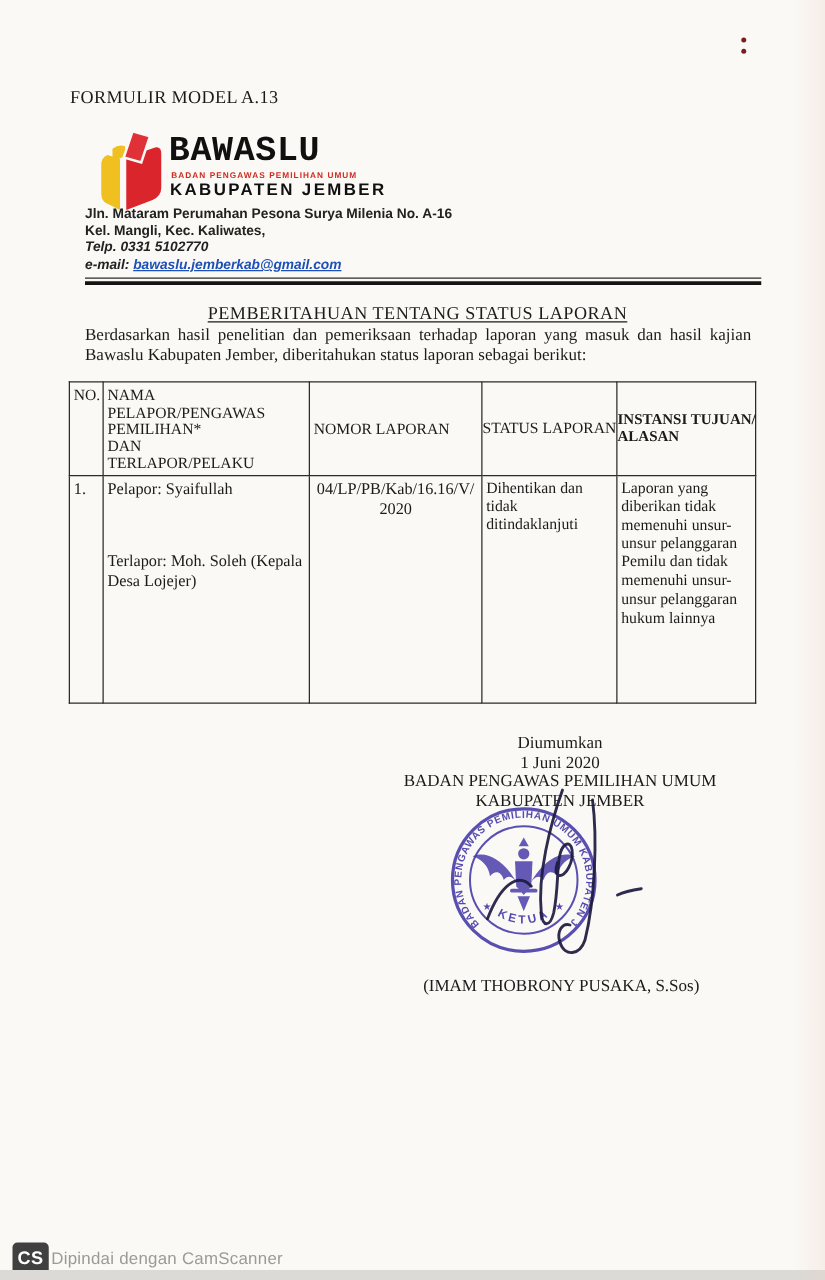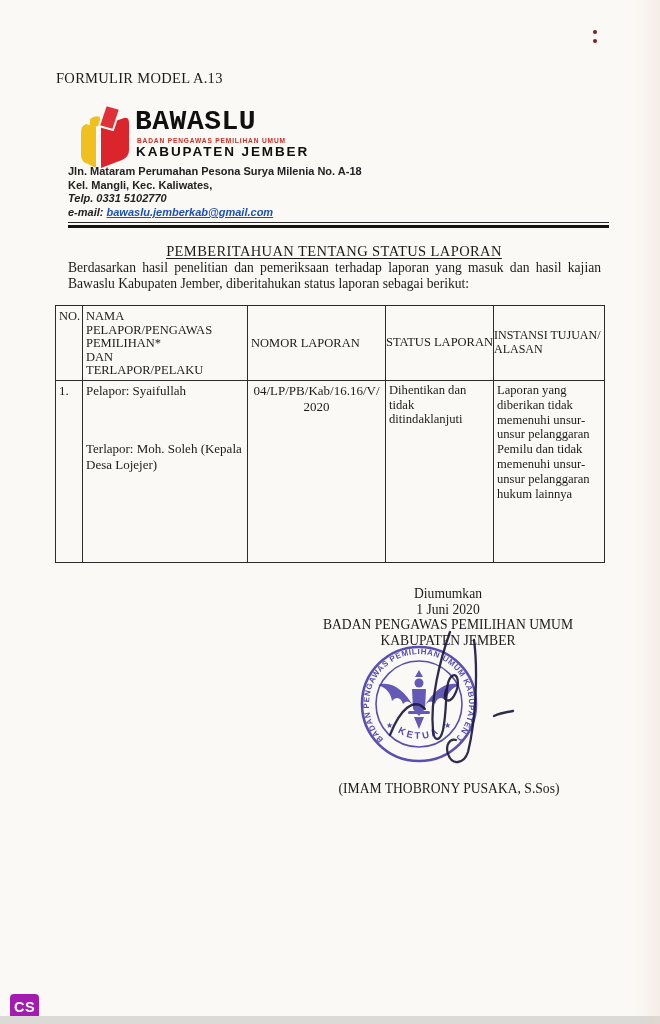--- a/index.html
+++ b/index.html
@@ -46,21 +46,21 @@
   td.c-alasan{font-size:12.6px; line-height:14.8px;}
   td .nw{white-space:nowrap;text-align:center;}
   
   .footer-block{left:297px; top:586px; width:302px; text-align:center;
     font-size:13.6px; line-height:15.6px;}
   .signer-name{left:328px; top:753px; width:242px; text-align:center; font-size:13.6px;margin-top:28px;}
   .stamp-svg{left:330px; top:625px;}
   
   .red-dot{width:4px; height:4px; border-radius:50%; background:#7c1d1d;}
   
-  .cs-box{left:10px; top:994px; width:29px; height:26px; background:#a21caf;
+  .cs-box{left:10px; top:994px; width:29px; height:26px; background:#404040;
     border-radius:4px; color:#fff; font-family:"Liberation Sans",sans-serif;
     font-weight:bold; font-size:14.5px; line-height:26px; text-align:center; letter-spacing:.5px;}
   .cs-text{left:41px; top:999px; font-family:"Liberation Sans",sans-serif;
     font-size:13.5px; color:#9a9a9a; letter-spacing:.2px;}
   .scan-bottom{left:0; bottom:0; width:660px; height:8px; background:#dbdad7;}
 </style>
 </head>
 <body>
 
 <div class="paper">
@@ -74,21 +74,21 @@
     <path d="M7,21 Q2,23 2,29 L2,52 Q2,59 9,61 L17,65 L17,24 Z" fill="#f0c020"></path>
     <path d="M11,16 Q16,12 21,14 L21,22 L11,26 Z" fill="#f0c020"></path>
     <path d="M22,23 L45,15 Q50,14 50,20 L50,47 Q50,54 43,57 L22,65 Z" fill="#d9252b"></path>
     <polygon points="27,2 41,6 34,27 20,23" fill="#e03038" stroke="#fbf9f5" stroke-width="2"></polygon>
   </svg>
   <div class="abs logo-name">BAWASLU</div>
   <div class="abs logo-sub">BADAN PENGAWAS PEMILIHAN UMUM</div>
   <div class="abs logo-region">KABUPATEN JEMBER</div>
 
   <div class="abs address">
-    <div>Jln. Mataram Perumahan Pesona Surya Milenia No. A-18</div>
+    <div>Jln. Mataram Perumahan Pesona Surya Milenia No. A-16</div>
     <div>Kel. Mangli, Kec. Kaliwates,</div>
     <div class="it">Telp. 0331 5102770</div>
     <div><span class="it">e-mail:</span>
       <span class="email-link">bawaslu.jemberkab@gmail.com</span></div>
   </div>
 
   <div class="abs divider"></div>
 
   <div class="abs intro">Berdasarkan hasil penelitian dan pemeriksaan terhadap laporan yang masuk dan hasil  kajian Bawaslu Kabupaten Jember,  diberitahukan  status laporan sebagai berikut:</div>
   <div class="abs doc-title">PEMBERITAHUAN TENTANG STATUS LAPORAN</div>
@@ -110,21 +110,21 @@
         <div class="nw">PEMILIHAN*</div>
         <div class="nw">DAN</div>
         <div class="nw">TERLAPOR/PELAKU</div>
       </th>
       <th style="vertical-align:middle;">
         <div class="nw">NOMOR LAPORAN</div>
       </th>
       <th style="vertical-align:middle; padding:0;">
         <div class="nw">STATUS LAPORAN</div>
       </th>
-      <th style="vertical-align:middle; padding:0; font-size:12px;">
+      <th style="vertical-align:middle; padding:0; font-size:12px;font-weight:bold;">
         <div class="nw">INSTANSI TUJUAN/</div>
         <div class="nw">ALASAN</div>
       </th>
     </tr>
     <tr class="bodyrow">
       <td class="c-no">1.</td>
       <td class="c-nama">
         <div>Pelapor: Syaifullah</div>
         <div class="terlapor">Terlapor: Moh. Soleh (Kepala Desa Lojejer)</div>
       </td>
@@ -177,15 +177,16 @@
       <path d="M120,7 C110,35 100,75 103,105 C104,117 110,117 113,105 C118,81 114,57 122,51 C128,47 130,59 125,69 C120,79 112,77 116,65"></path>
       <path d="M144,15 C148,45 146,95 138,127 C134,139 122,141 118,129 C115,120 120,113 126,115"></path>
       <path d="M164,91 C170,88 176,87 183,86"></path>
       <path d="M60,110 C70,84 84,72 95,84"></path>
     </g>
   </svg>
 
   <div class="abs signer-name">(IMAM THOBRONY PUSAKA, S.Sos)</div>
 
   <div class="abs cs-box">CS</div>
+  <div class="abs cs-text">Dipindai dengan CamScanner</div>
   <div class="abs scan-bottom"></div>
 
 </div>
 
 </body></html>

